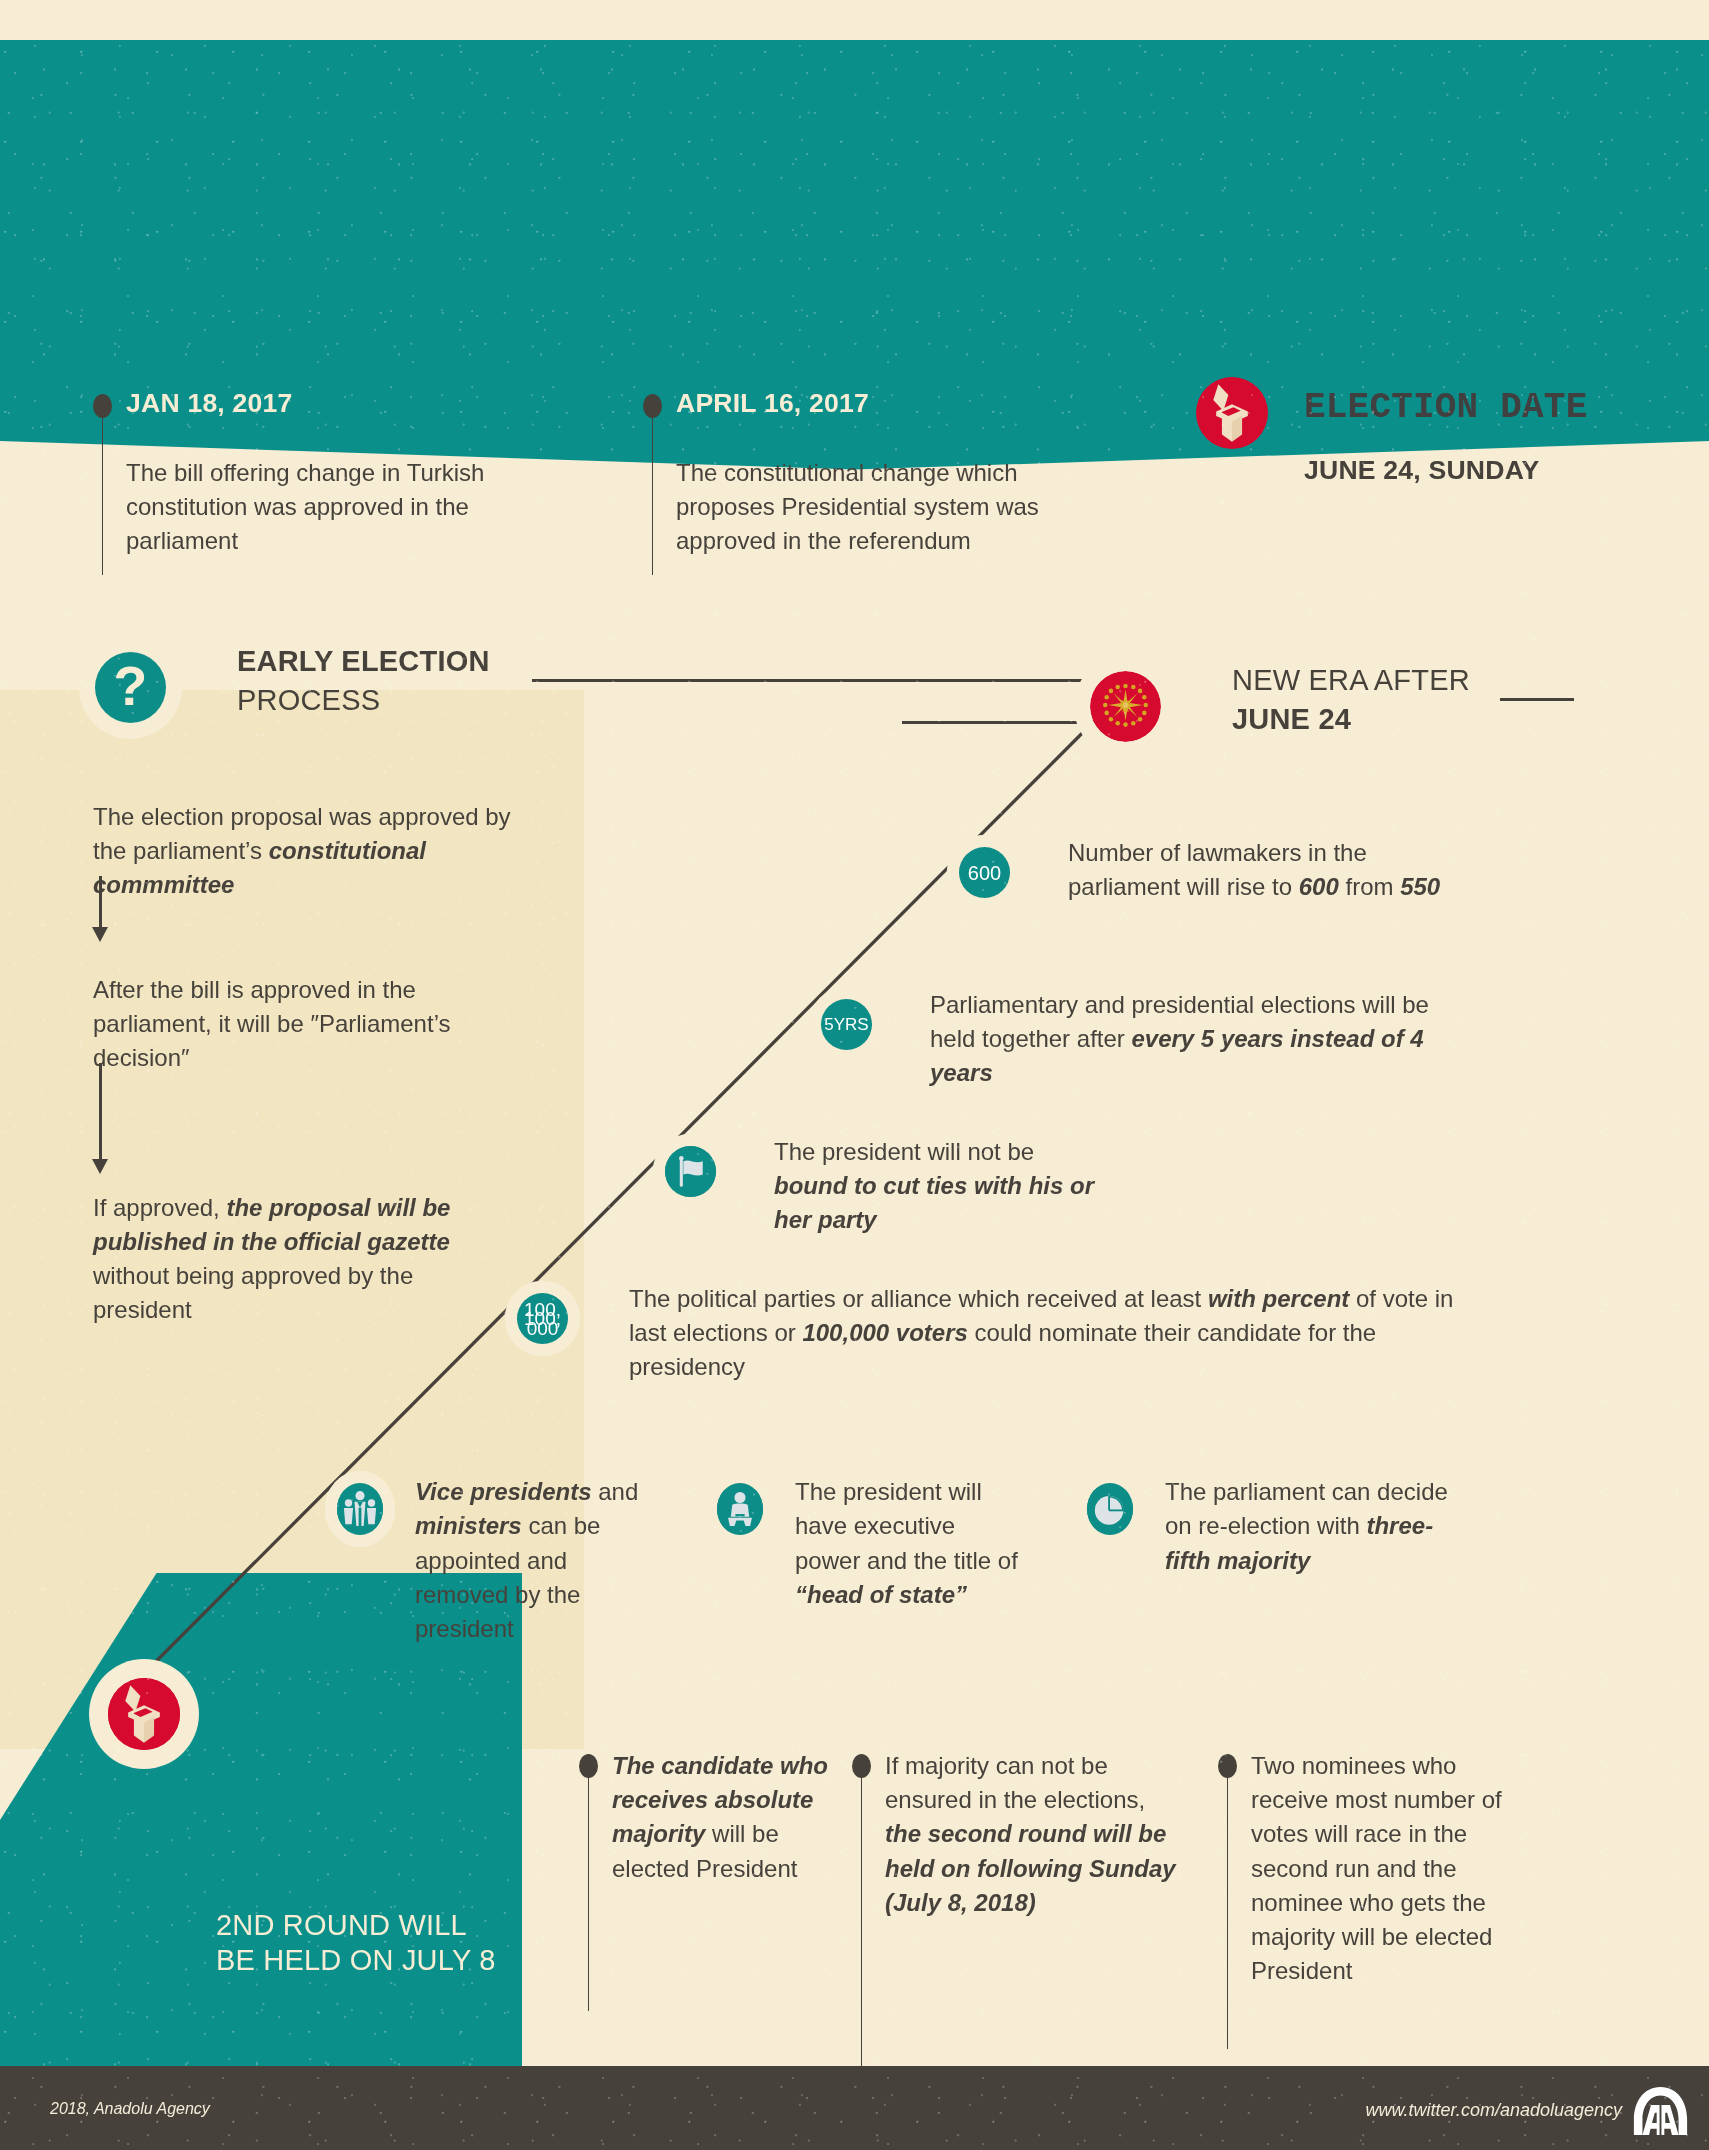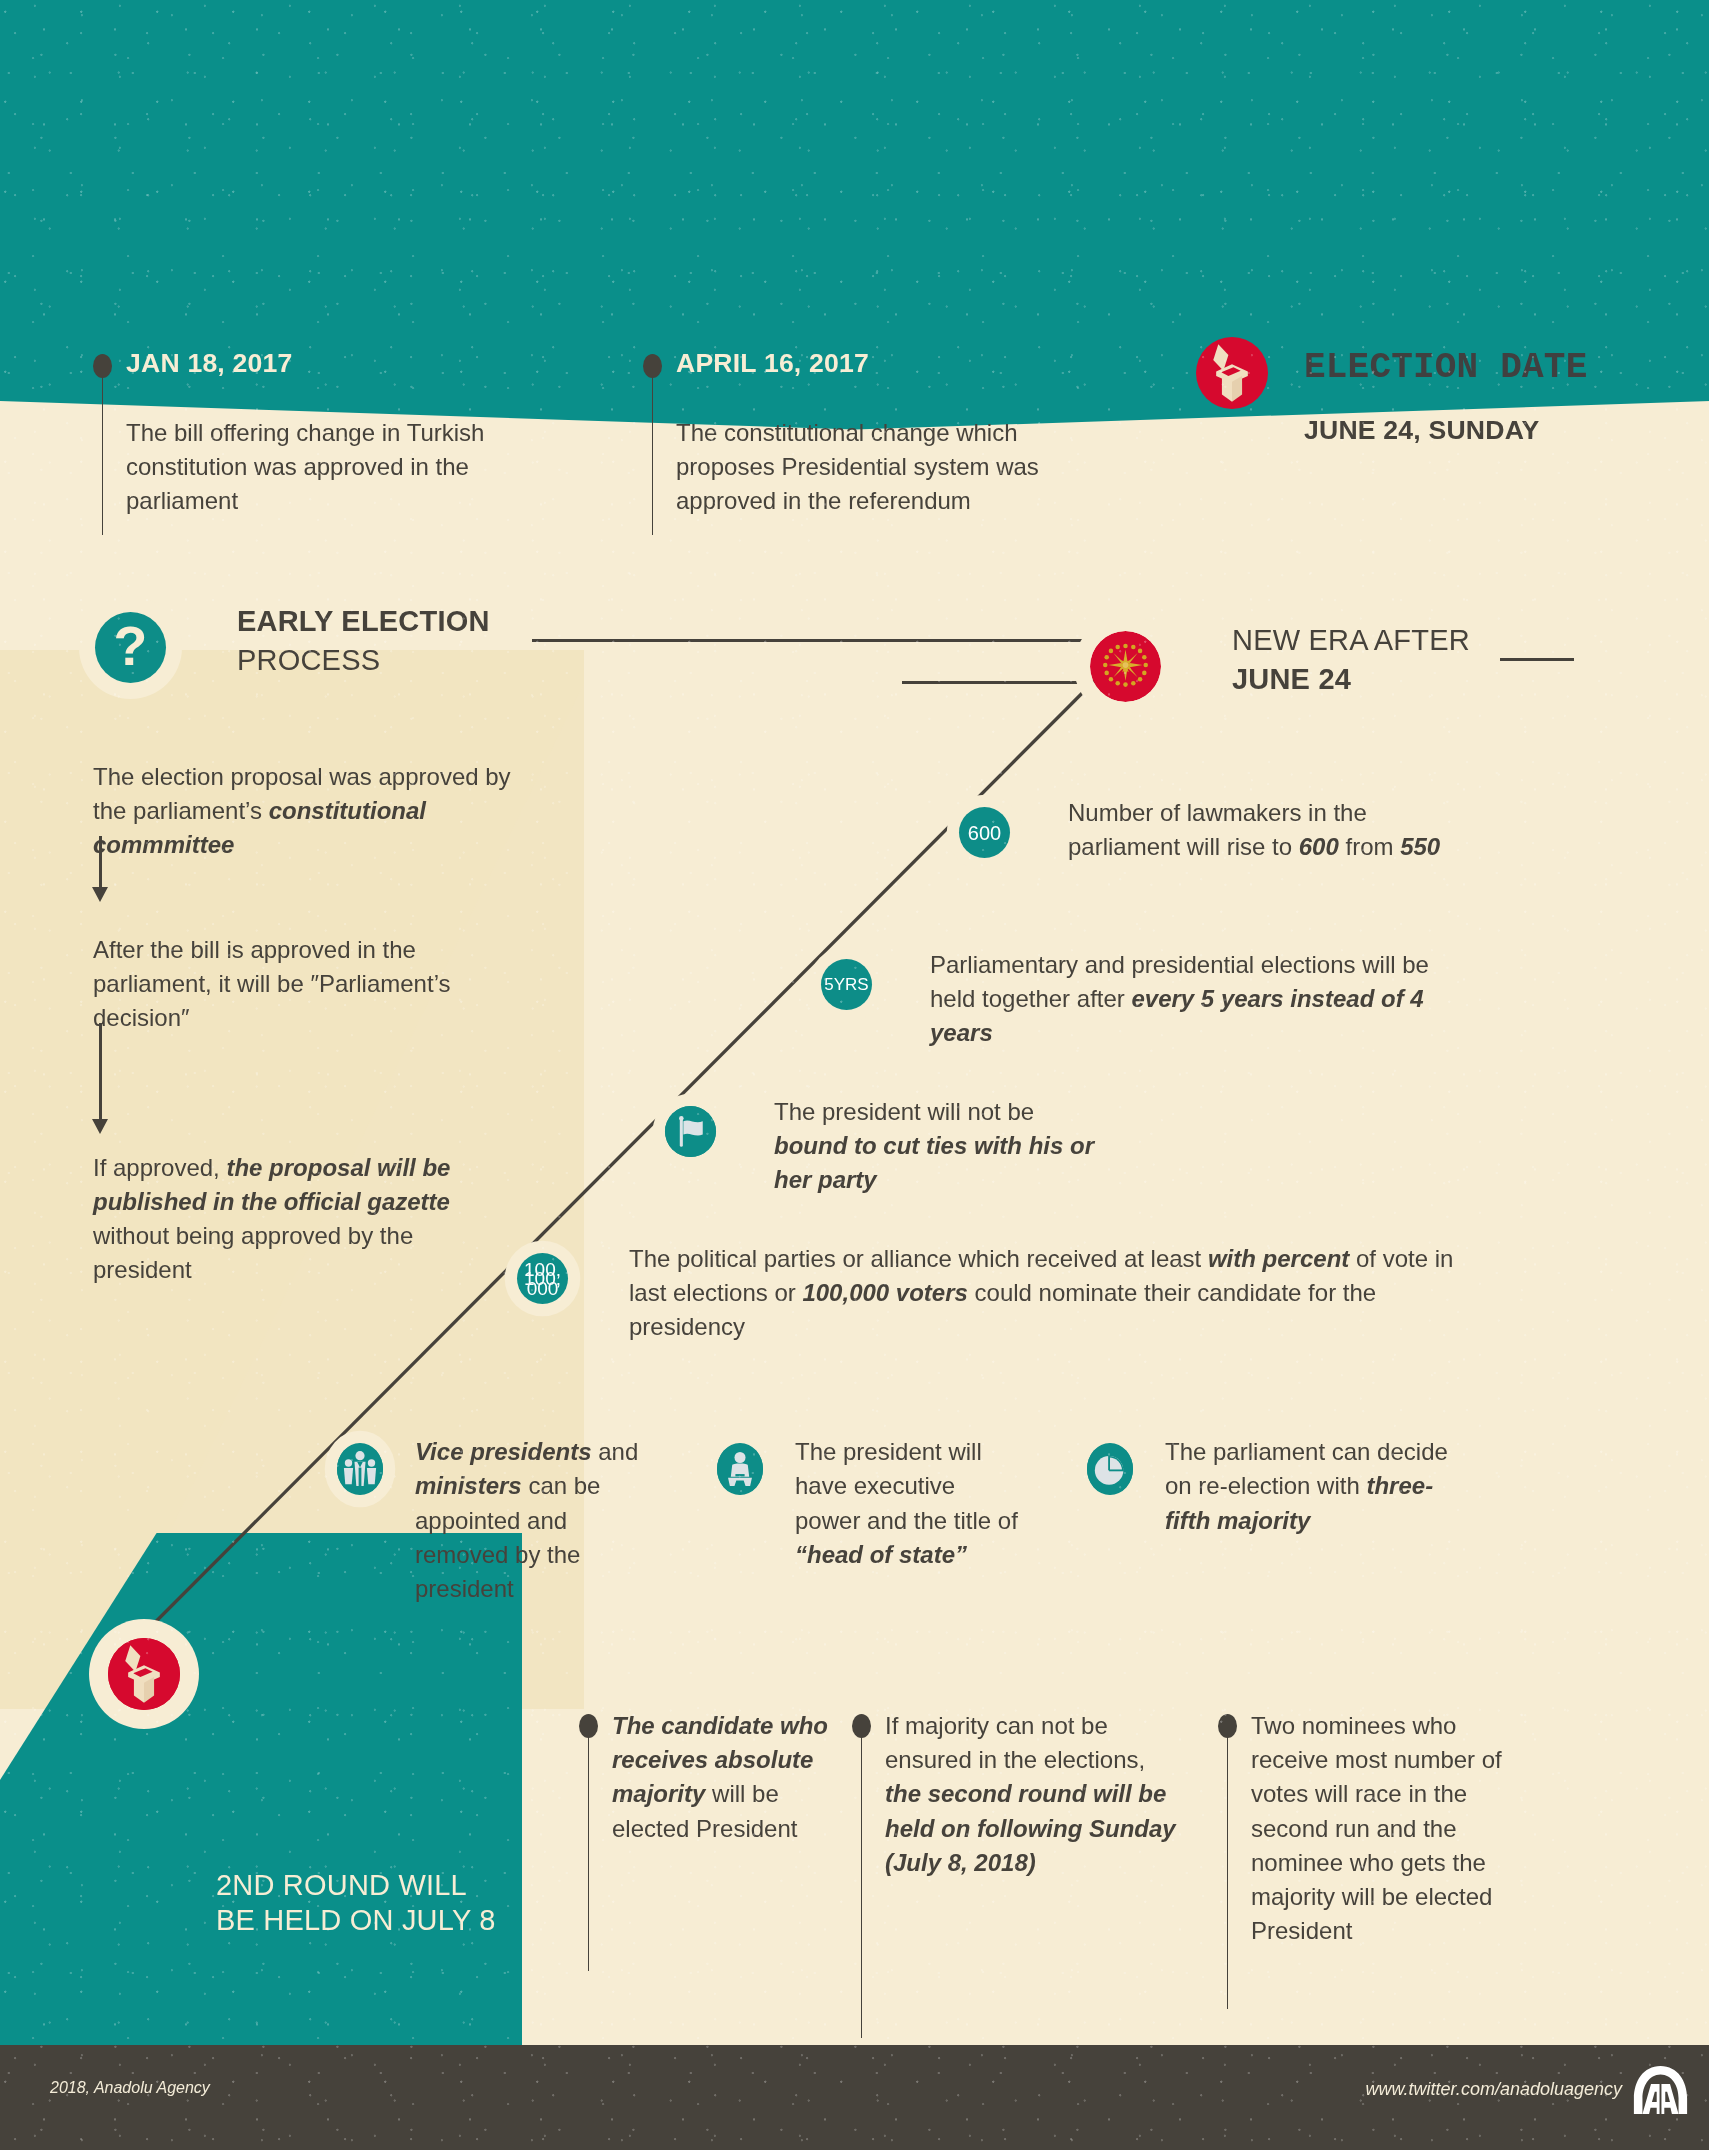--- a/index.html
+++ b/index.html
@@ -3,21 +3,21 @@
 <meta charset="utf-8">
 <style>
   html,body{margin:0;padding:0;}
   body{
     width:1710px;height:2151px;
     background:#f7edd4;
     font-family:"Liberation Sans",sans-serif;
     overflow:hidden;
     position:relative;
   }
-  .stage{position:absolute;inset:0;}
+  .stage{position:absolute;inset:0;margin-top:40px;}
 
   
   .grain{
     position:absolute;inset:0;pointer-events:none;z-index:60;
     opacity:.5;
     background-image:
       radial-gradient(circle at 7% 13%, rgba(255,255,255,.55) 0 0.9px, transparent 1.4px),
       radial-gradient(circle at 23% 41%, rgba(255,255,255,.45) 0 0.9px, transparent 1.4px),
       radial-gradient(circle at 41% 8%, rgba(255,255,255,.40) 0 0.9px, transparent 1.4px),
       radial-gradient(circle at 62% 31%, rgba(255,255,255,.50) 0 0.9px, transparent 1.4px),
@@ -194,21 +194,21 @@
   .bl{position:absolute;z-index:28;}
   .bl-dot{position:absolute;left:0;top:0;width:19px;height:24px;border-radius:50%;background:#46423b;}
   .bl-line{position:absolute;left:8.5px;top:20px;width:1.9px;background:#46423b;}
   .bl-txt{position:absolute;left:33px;top:-4.7px;color:#46423b;font-weight:300;
     font-size:24px;line-height:1.42;
     font-family:"Liberation Sans Narrow","Liberation Sans",sans-serif;}
   .bl-txt b{font-weight:bold;font-style:italic;}
 
   
   .footer{
-    position:absolute;left:0;bottom:0;width:1710px;height:106px;
+    position:absolute;left:0;bottom:0;width:1710px;height:85px;
     background:#46423b;z-index:40;
   }
   .footer-left{
     position:absolute;left:50px;top:34px;color:#f4ecd8;font-size:16px;font-style:italic;
     font-family:"Liberation Sans Narrow","Liberation Sans",sans-serif;
   }
   .footer-right{
     position:absolute;right:88px;top:34px;color:#f4ecd8;font-size:18px;font-style:italic;
     font-family:"Liberation Sans Narrow","Liberation Sans",sans-serif;
   }

